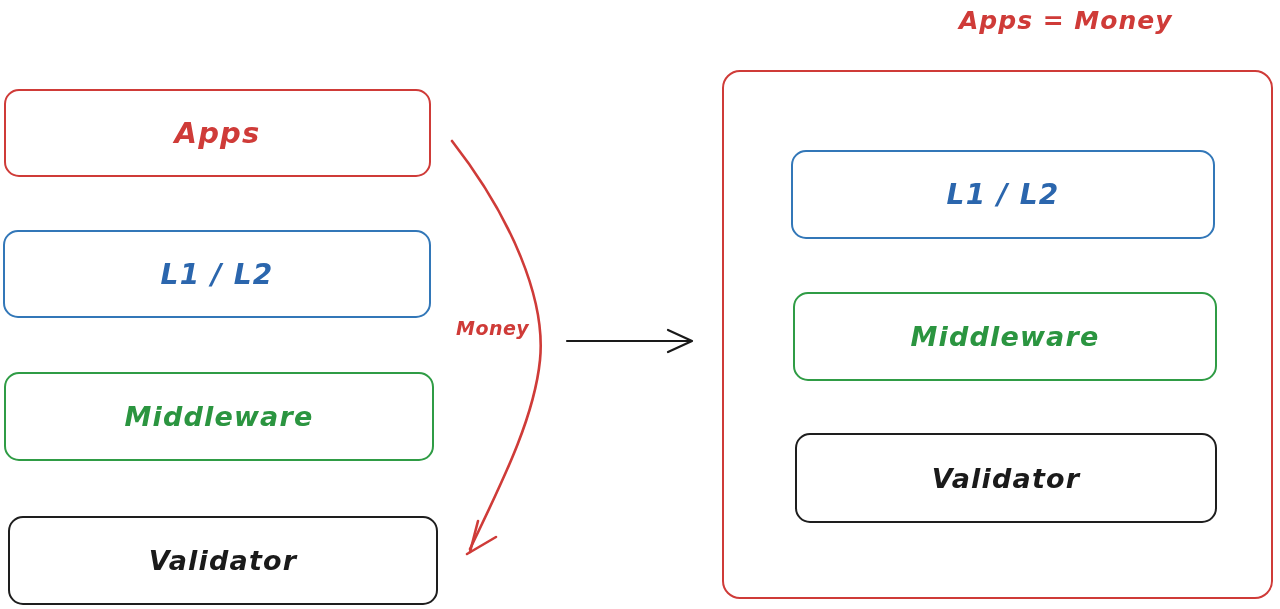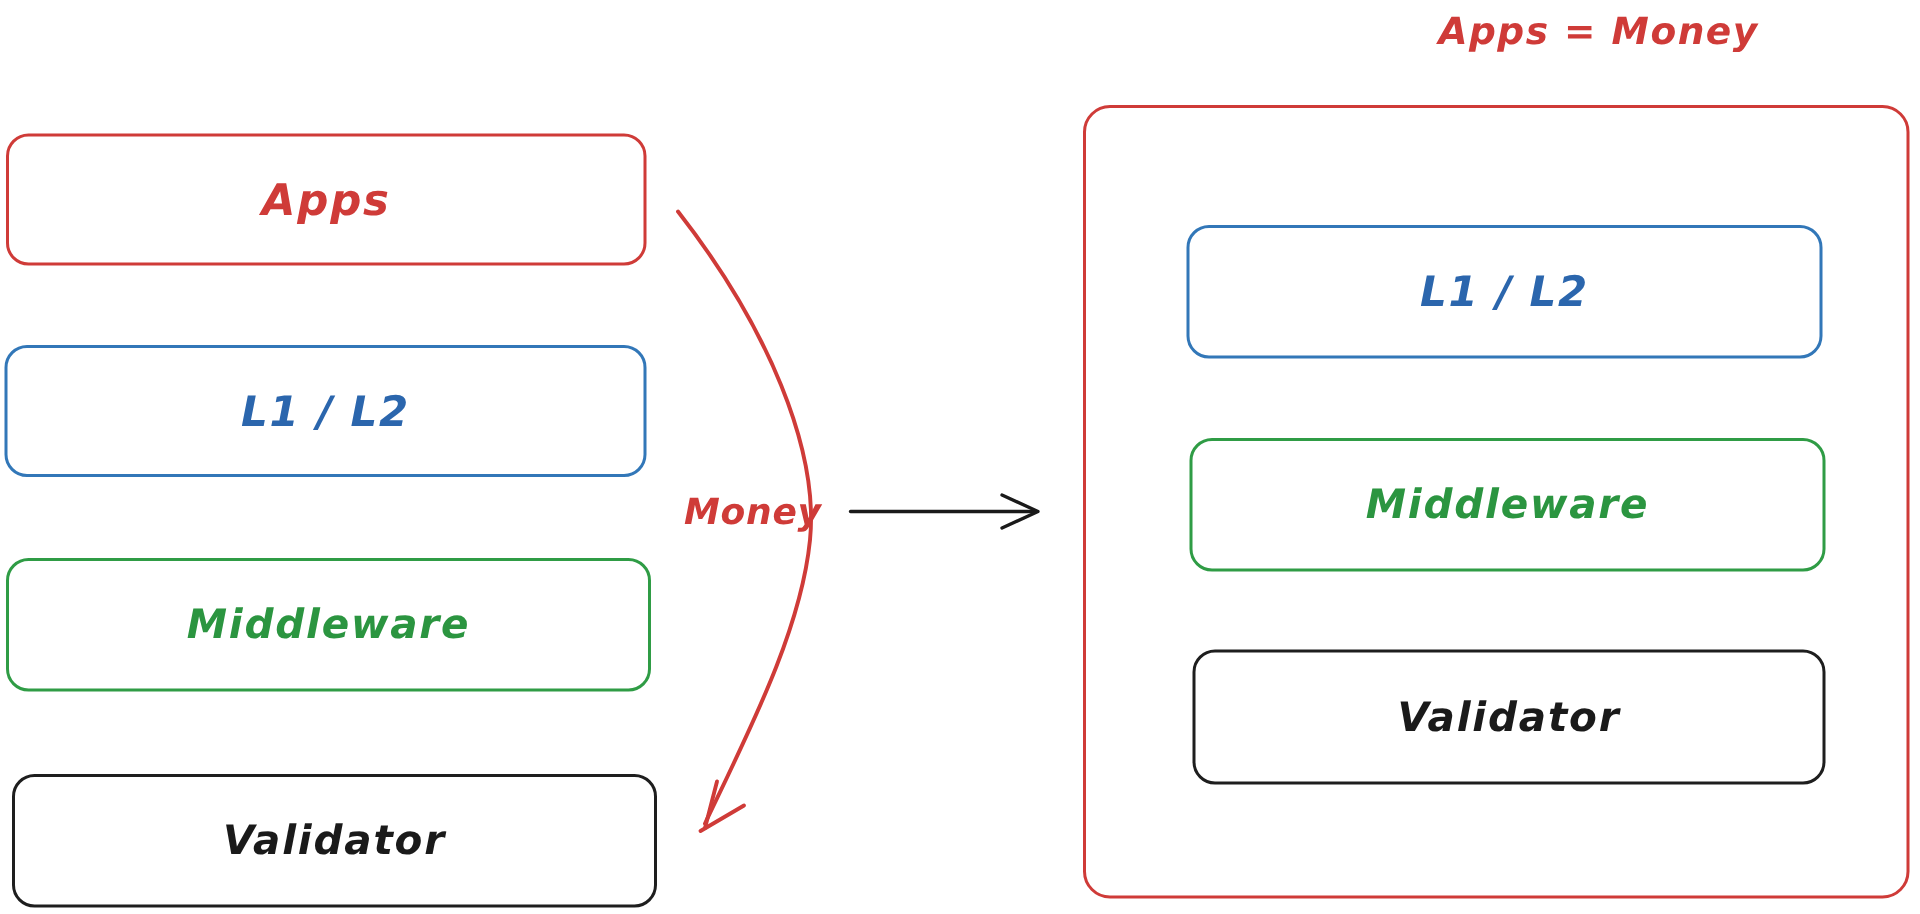--- a/index.html
+++ b/index.html
@@ -61,26 +61,26 @@
 
   #box-validator {
     left: 8px; top: 516px; width: 430px; height: 89px;
     border-color: #1e1e1e; border-radius: 15px;
   }
   #box-validator .layer-label { color: #1a1a1a; font-size: 27px; }
 
   
   #money-label {
     position: absolute;
-    left: 456px; top: 327px;
+    left: 456px; top: 317px;
     color: #cf3b38;
     font-family: "DejaVu Sans", sans-serif;
     font-weight: 700;
     font-style: italic;
-    font-size: 24px;
+    font-size: 19px;
     letter-spacing: 0.5px;
     white-space: nowrap;
     user-select: none;
   }
 
   
   #group-panel {
     position: absolute;
     left: 722px; top: 70px; width: 551px; height: 529px;
     box-sizing: border-box;

